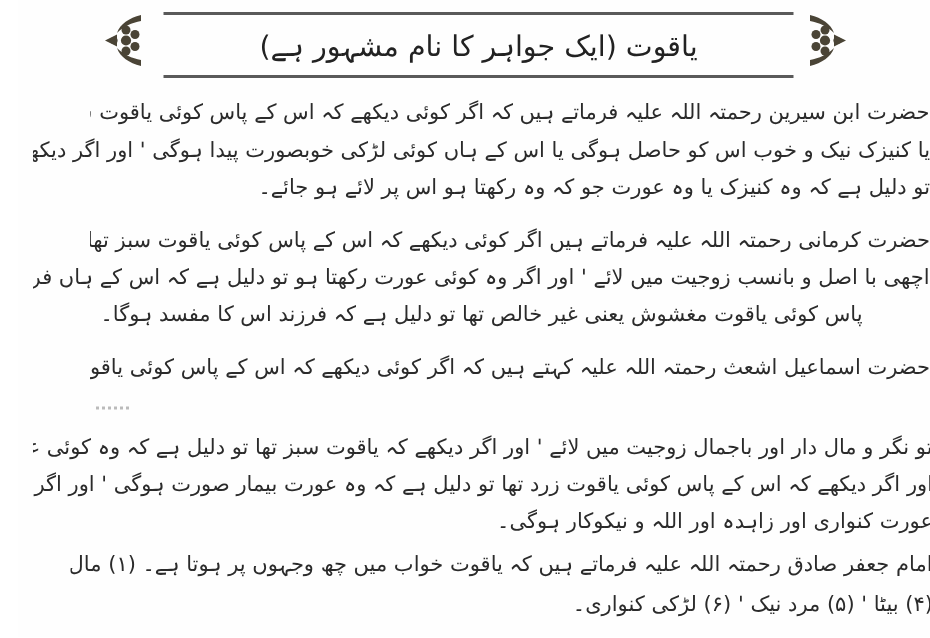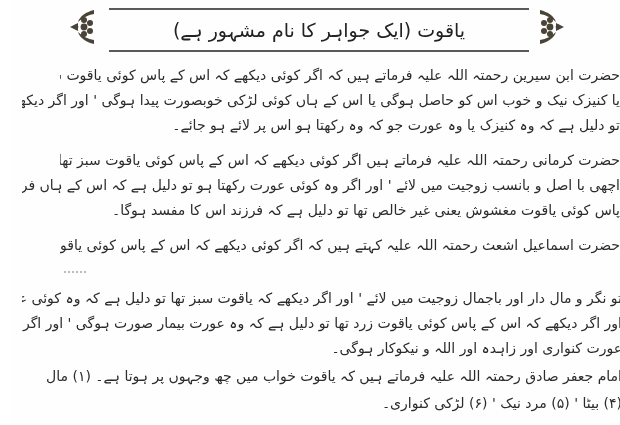--- a/index.html
+++ b/index.html
@@ -112,21 +112,21 @@
       </g>
     </svg>
   </div>
 
   <div>
     <div class="line" style="right:12px; top:64px; width:560px;">حضرت ابن سیرین رحمتہ اللہ علیہ فرماتے ہیں کہ اگر کوئی دیکھے کہ اس کے پاس کوئی یاقوت سرخ یا سبز تھا تو دلیل ہے کہ کوئی عورت</div>
     <div class="line" style="right:12px; top:89px; width:598px;">یا کنیزک نیک و خوب اس کو حاصل ہوگی یا اس کے ہاں کوئی لڑکی خوبصورت پیدا ہوگی ' اور اگر دیکھے کہ اس کے پاس کوئی یاقوت عیب دار تھا</div>
     <div class="line" style="right:12px; top:114px; width:598px;">تو دلیل ہے کہ وہ کنیزک یا وہ عورت جو کہ وہ رکھتا ہو اس پر لائے ہو جائے۔</div>
     <div class="line" style="right:12px; top:149px; width:560px;">حضرت کرمانی رحمتہ اللہ علیہ فرماتے ہیں اگر کوئی دیکھے کہ اس کے پاس کوئی یاقوت سبز تھا تو دلیل ہے کہ وہ کوئی عورت خوب اور</div>
     <div class="line" style="right:12px; top:174px; width:598px;">اچھی با اصل و بانسب زوجیت میں لائے ' اور اگر وہ کوئی عورت رکھتا ہو تو دلیل ہے کہ اس کے ہاں فرزند پیدا ہوگا ' اور اگر دیکھے کہ اس کے</div>
-    <div class="line" style="right:12px; top:199px; width:598px;">پاس کوئی یاقوت مغشوش یعنی غیر خالص تھا تو دلیل ہے کہ فرزند اس کا مفسد ہوگا۔</div>
+    <div class="line" style="right:12px; top:199px; width:598px;text-align:center;">پاس کوئی یاقوت مغشوش یعنی غیر خالص تھا تو دلیل ہے کہ فرزند اس کا مفسد ہوگا۔</div>
     <div class="line" style="right:12px; top:234px; width:560px;">حضرت اسماعیل اشعث رحمتہ اللہ علیہ کہتے ہیں کہ اگر کوئی دیکھے کہ اس کے پاس کوئی یاقوت سرخ تھا تو دلیل ہے کہ وہ کوئی عورت</div>
   </div>
 
   <div class="dots"></div>
 
   <div>
     <div class="line" style="right:10px; top:287px; width:600px;">تو نگر و مال دار اور باجمال زوجیت میں لائے ' اور اگر دیکھے کہ یاقوت سبز تھا تو دلیل ہے کہ وہ کوئی عورت پارسا و نیک سیرت زوجیت میں لائے '</div>
     <div class="line" style="right:10px; top:312px; width:600px;">اور اگر دیکھے کہ اس کے پاس کوئی یاقوت زرد تھا تو دلیل ہے کہ وہ عورت بیمار صورت ہوگی ' اور اگر دیکھے کہ یاقوت سفید تھا تو دلیل ہے کہ</div>
     <div class="line" style="right:10px; top:337px; width:600px;">عورت کنواری اور زاہدہ اور اللہ و نیکوکار ہوگی۔</div>
     <div class="line" style="right:10px; top:365px; width:575px;">امام جعفر صادق رحمتہ اللہ علیہ فرماتے ہیں کہ یاقوت خواب میں چھ وجہوں پر ہوتا ہے۔ (۱) مال ' (۲) کنیزک ' (۳) علم '</div>

